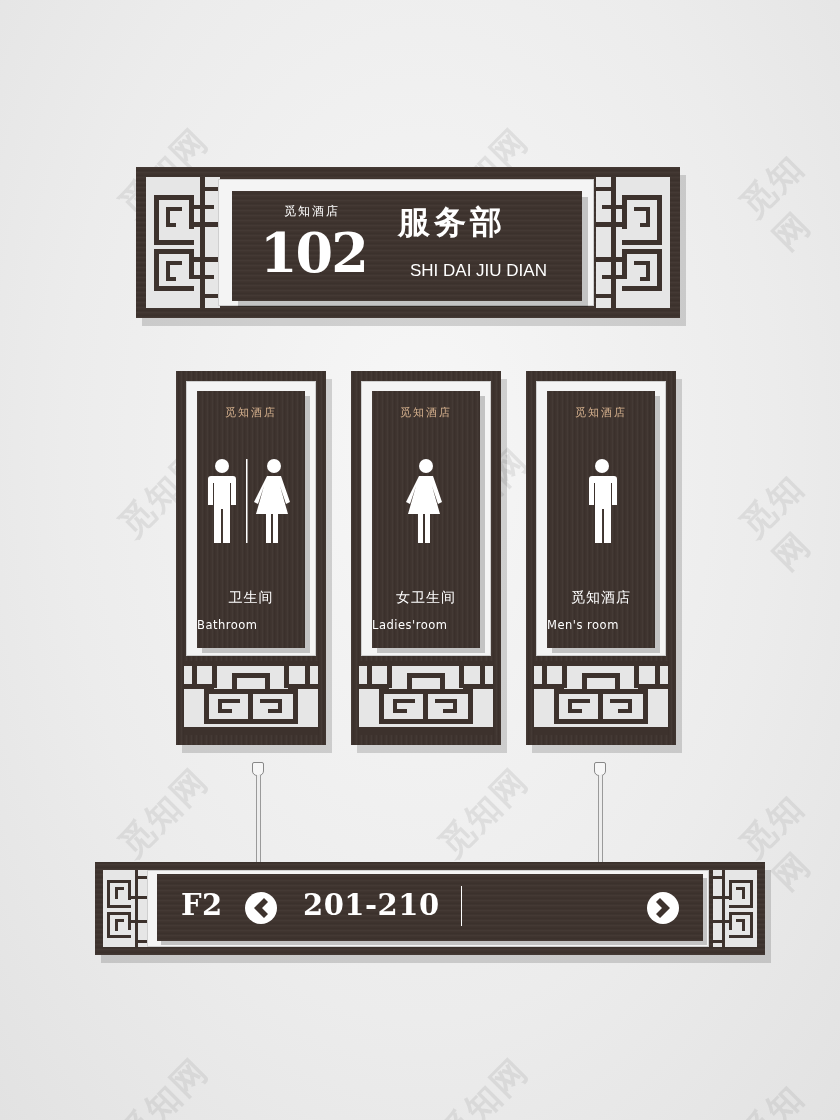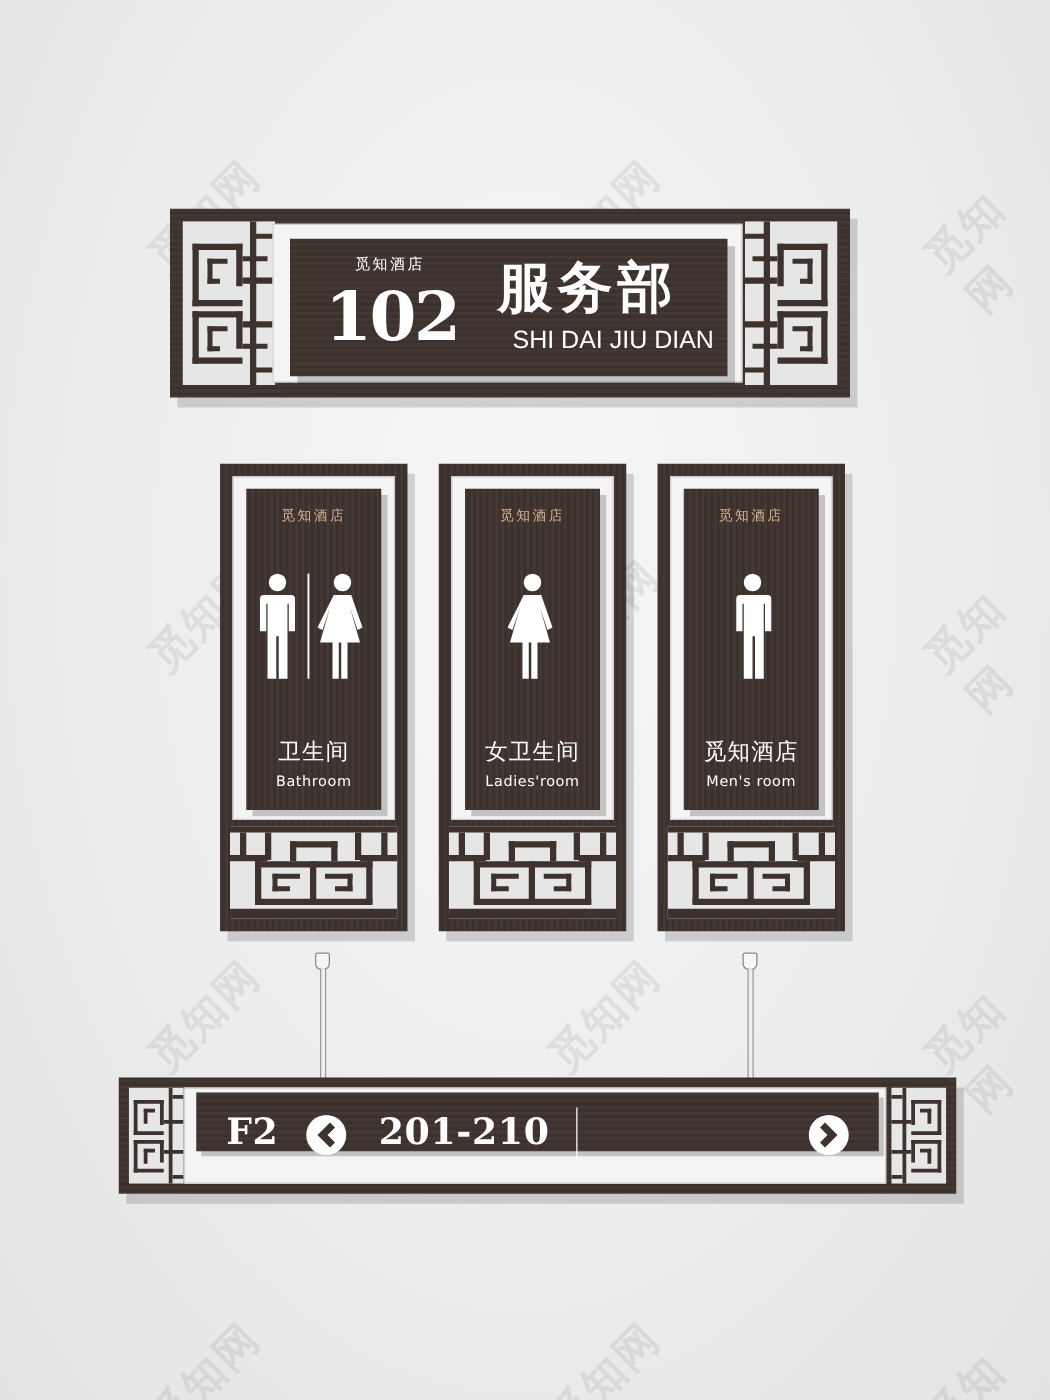--- a/index.html
+++ b/index.html
@@ -29,32 +29,32 @@
   .hotel-small { color: #fff; font-size: 12px; letter-spacing: 2px; }
   .num-serif { font-family: "DejaVu Serif", serif; font-weight: bold; color: #fff; }
   .fret { position: absolute; }
   .fret svg { display: block; }
 
   
   .vsign { top: 371px; width: 150px; height: 374px; }
   .vsign .frame { left: 10px; top: 10px; width: 130px; height: 275px; background: #f4f4f4; border: 1px solid #cfcfcf; }
   .vsign .panel { left: 21px; top: 20px; width: 108px; height: 257px; box-shadow: 5px 5px 0 rgba(0,0,0,0.2); }
   .vsign .hotel { position: absolute; top: 14px; width: 100%; text-align: center; color: #d7b28f; font-size: 11px; letter-spacing: 2px; }
-  .vsign .title { position: absolute; top: 198px; width: 100%; text-align: center; color: #fff; font-size: 18px; letter-spacing: 1px; }
-  .vsign .sub { position: absolute; top: 227px; width: 100%; text-align: center; color: #fff; font-size: 11.5px; letter-spacing: 0.5px; }
+  .vsign .title { position: absolute; top: 198px; width: 100%; text-align: center; color: #fff; font-size: 14px; letter-spacing: 1px; }
+  .vsign .sub { position: absolute; top: 227px; width: 100%; text-align: left; color: #fff; font-size: 11.5px; letter-spacing: 0.5px; }
   .vsign .bottom-fret { left: 8px; top: 290px; width: 134px; height: 74px; }
 
   
   .rod { width: 5px; border-left: 1px solid #9a9a9a; border-right: 1px solid #9a9a9a; background: #eee; }
   .clip { width: 12px; height: 14px; border: 1px solid #888; border-radius: 2px 2px 5px 5px; background: #f6f6f6; }
 
   
   #bottom-sign { left: 95px; top: 862px; width: 670px; height: 93px; }
   #bottom-sign .inner-frame { left: 52px; top: 8px; width: 562px; height: 77px; background: #f4f4f4; border: 1px solid #cfcfcf; }
-  #bottom-sign .panel { left: 62px; top: 12px; width: 546px; height: 47px; box-shadow: 4px 4px 0 rgba(0,0,0,0.2); }
+  #bottom-sign .panel { left: 62px; top: 12px; width: 546px; height: 67px; box-shadow: 4px 4px 0 rgba(0,0,0,0.2); }
   .dir-text { font-family: "DejaVu Serif", serif; font-weight: bold; color: #fff; font-size: 29px; position: absolute; top: 14px; letter-spacing: 0.5px; }
   .arrow-circle { position: absolute; top: 18px; width: 32px; height: 32px; border-radius: 50%; background: #fff; }
   .divider { position: absolute; top: 12px; width: 1px; height: 40px; background: #fff; }
 
   
   .wm { position: absolute; color: rgba(160,160,160,0.22); font-size: 34px; font-weight: bold; transform: rotate(-45deg); letter-spacing: 2px; pointer-events: none; }
 </style>
 </head>
 <body>
 
@@ -98,22 +98,22 @@
           <rect x="54" y="117" width="20" height="4"></rect>
         <rect x="48" y="28" width="20" height="4"></rect>
           <rect x="48" y="98" width="20" height="4"></rect>
       </g>
     </svg>
   </div>
   <div class="abs inner-frame"></div>
   <div class="abs panel wood">
     <div class="abs hotel-small" style="left:52px;top:12px;">觅知酒店</div>
     <div class="abs num-serif" style="left:28px;top:30px;font-size:54px;letter-spacing:-2px;">102</div>
-    <div class="abs" style="left:166px;top:10px;color:#fff;font-size:44px;font-weight:bold;letter-spacing:4px;">服务部</div>
-    <div class="abs" style="left:178px;top:70px;color:#fff;font-size:20px;letter-spacing:0px;font-family:'Liberation Sans',sans-serif;">SHI DAI JIU DIAN</div>
+    <div class="abs" style="left:166px;top:10px;color:#fff;font-size:32px;font-weight:bold;letter-spacing:4px;">服务部</div>
+    <div class="abs" style="left:178px;top:70px;color:#fff;font-size:17px;letter-spacing:0px;font-family:'Liberation Sans',sans-serif;">SHI DAI JIU DIAN</div>
   </div>
 
   <div class="fret" style="left:460px;top:10px;">
     <svg width="74" height="131" viewBox="0 0 74 131">
       <rect x="0" y="0" width="74" height="131" fill="#e6e6e6"></rect>
       <g fill="#3d322d" transform="translate(74,0) scale(-1,1)">
         <rect x="8" y="18" width="40" height="5"></rect>
           <rect x="8" y="18" width="5" height="50"></rect>
           <rect x="8" y="63" width="40" height="5"></rect>
         <rect x="43" y="18" width="5" height="34"></rect>

